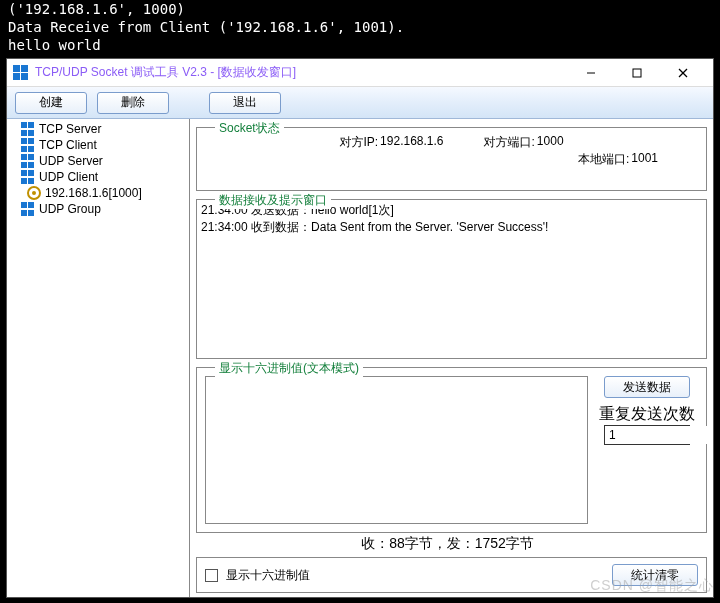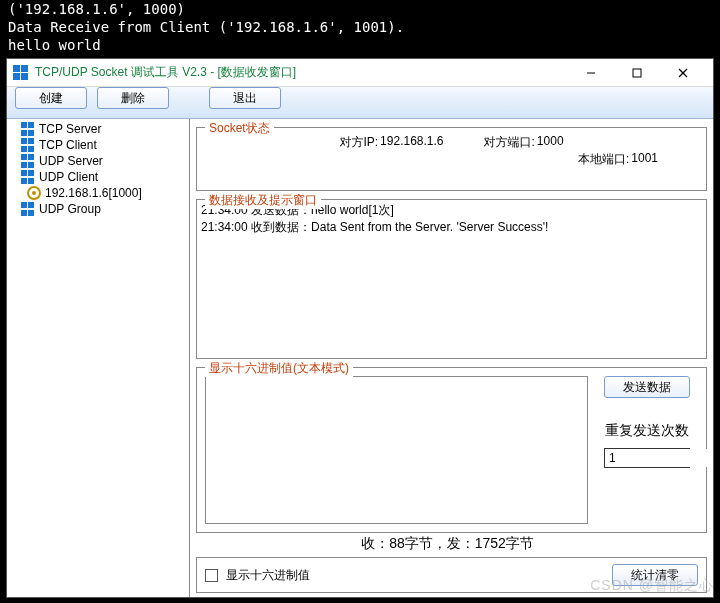--- a/index.html
+++ b/index.html
@@ -35,31 +35,33 @@
       border-bottom: 1px solid #ddd;
     }
     .app-icon {
       width: 16px; height: 16px;
       display: inline-flex;
       flex-wrap: wrap;
       gap: 1px;
       margin-right: 6px;
     }
     .app-icon span { width: 7px; height: 7px; background: #1976d2; }
-    .titlebar-text { flex: 1; font-size: 12px; color: #15803d; }
+    .titlebar-text { flex: 1; font-size: 12px; color: #8b5cf6; }
     .win-controls { display: flex; gap: 18px; padding-right: 10px; }
     .win-btn { width: 28px; height: 20px; display: flex; align-items: center; justify-content: center; cursor: default; }
     .win-btn svg { width: 10px; height: 10px; }
     .toolbar {
       height: 32px;
       background: linear-gradient(#f5f9ff, #e3eefb, #d4e5f7);
       border-bottom: 1px solid #a0b8d8;
       display: flex;
+      align-items: center;
       padding: 0 8px;
       gap: 10px;
+      font-family: Liberation Mono, monospace;
     }
     .tool-btn {
       width: 72px; height: 22px;
       background: linear-gradient(#fff, #e8f0fa);
       border: 1px solid #7a9ccc;
       border-radius: 3px;
       font-size: 12px;
       text-align: center;
       line-height: 20px;
       cursor: default;
@@ -103,56 +105,56 @@
     }
     .content { flex: 1; display: flex; flex-direction: column; padding: 0 6px 4px 6px; }
     .group {
       position: relative;
       border: 1px solid #888;
       margin-top: 8px;
       padding: 6px 8px 6px 8px;
     }
     .group-title {
       position: absolute;
-      top: -8px; left: 8px;
+      top: -8px; left: 18px;
       background: #fff;
       padding: 0 4px;
       font-size: 12px;
-      color: #c2410c;
+      color: #15803d;
     }
     .status-group { height: 64px; }
     .status-row { display: flex; justify-content: center; gap: 40px; }
     .status-pair { display: flex; gap: 2px; }
     .recv-group { height: 160px; padding: 0; }
     .recv-box {
       width: 100%; height: 100%;
       border: none;
       padding: 2px 4px;
       font-size: 12px;
       background: #fff;
       overflow: auto;
     }
     .recv-line { white-space: nowrap; }
     .send-group { flex: 1; display: flex; gap: 8px; padding: 8px; }
     .send-box {
       flex: 1;
       border: 1px solid #888;
       background: #fff;
     }
-    .send-right { width: 102px; display: flex; flex-direction: column; align-items: center; gap: 8px; }
+    .send-right { width: 102px; display: flex; flex-direction: column; align-items: center; }
     .small-btn {
       width: 86px; height: 22px;
       background: linear-gradient(#fff, #e8f0fa);
       border: 1px solid #7a9ccc;
       border-radius: 3px;
       font-size: 12px;
       text-align: center;
       line-height: 20px;
     }
-    .label-sm { font-size: 14px; margin-top: 16px; }
+    .label-sm { font-size: 16px; margin-top: 6px; }
     .select-box {
       width: 86px; height: 20px;
       border: 1px solid #333;
       display: flex;
     }
     .select-box input {
       flex: 1; border: none; padding: 0 4px;
       font-size: 12px; outline: none;
     }
     .stats-row {

